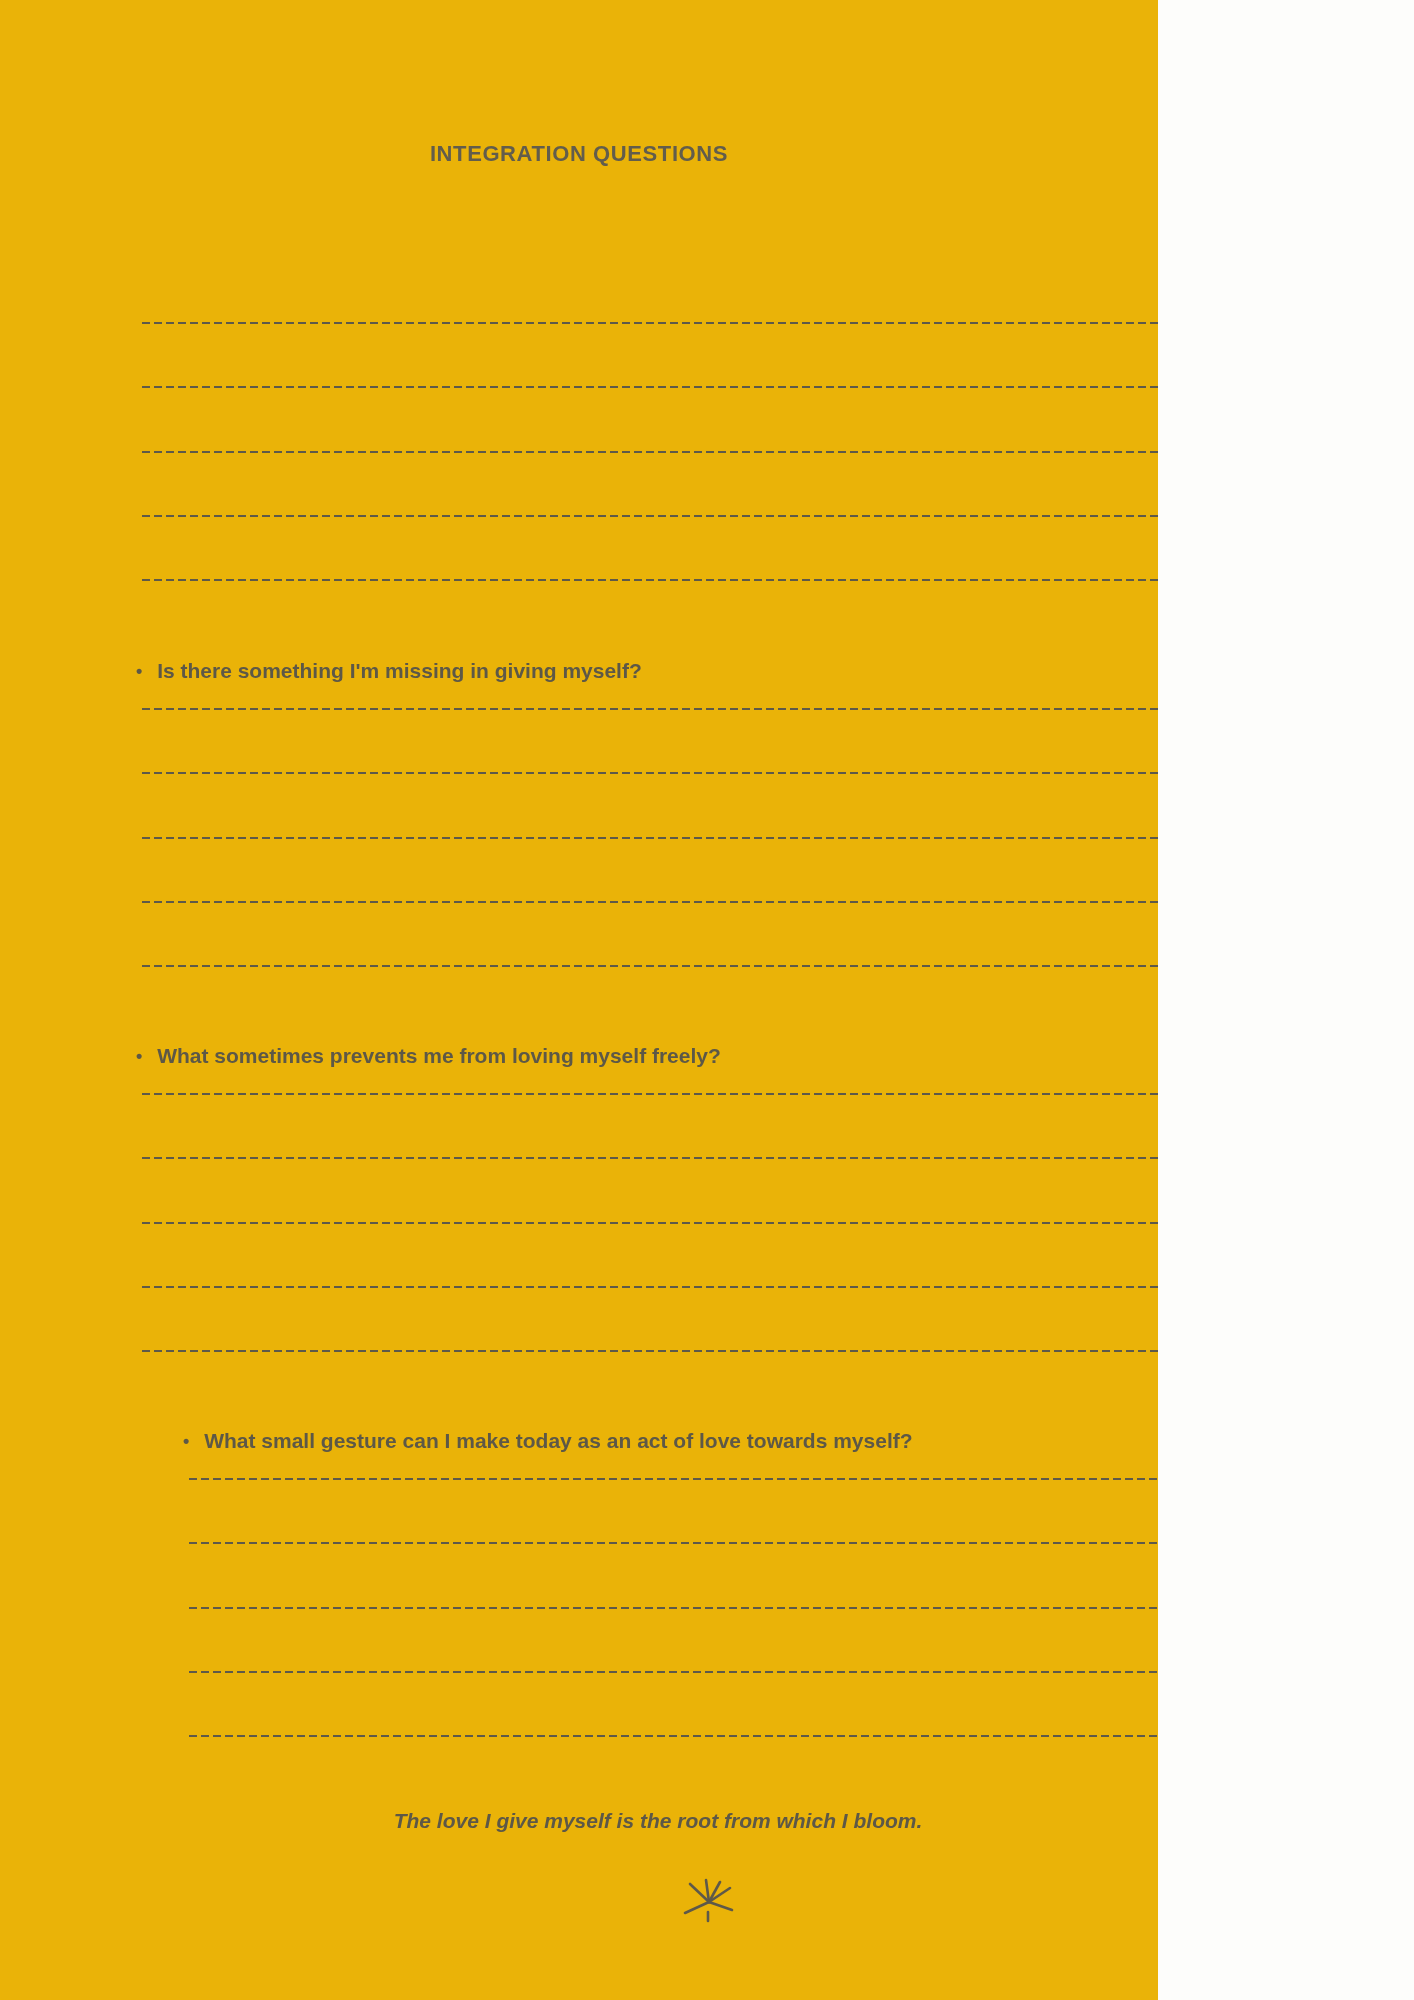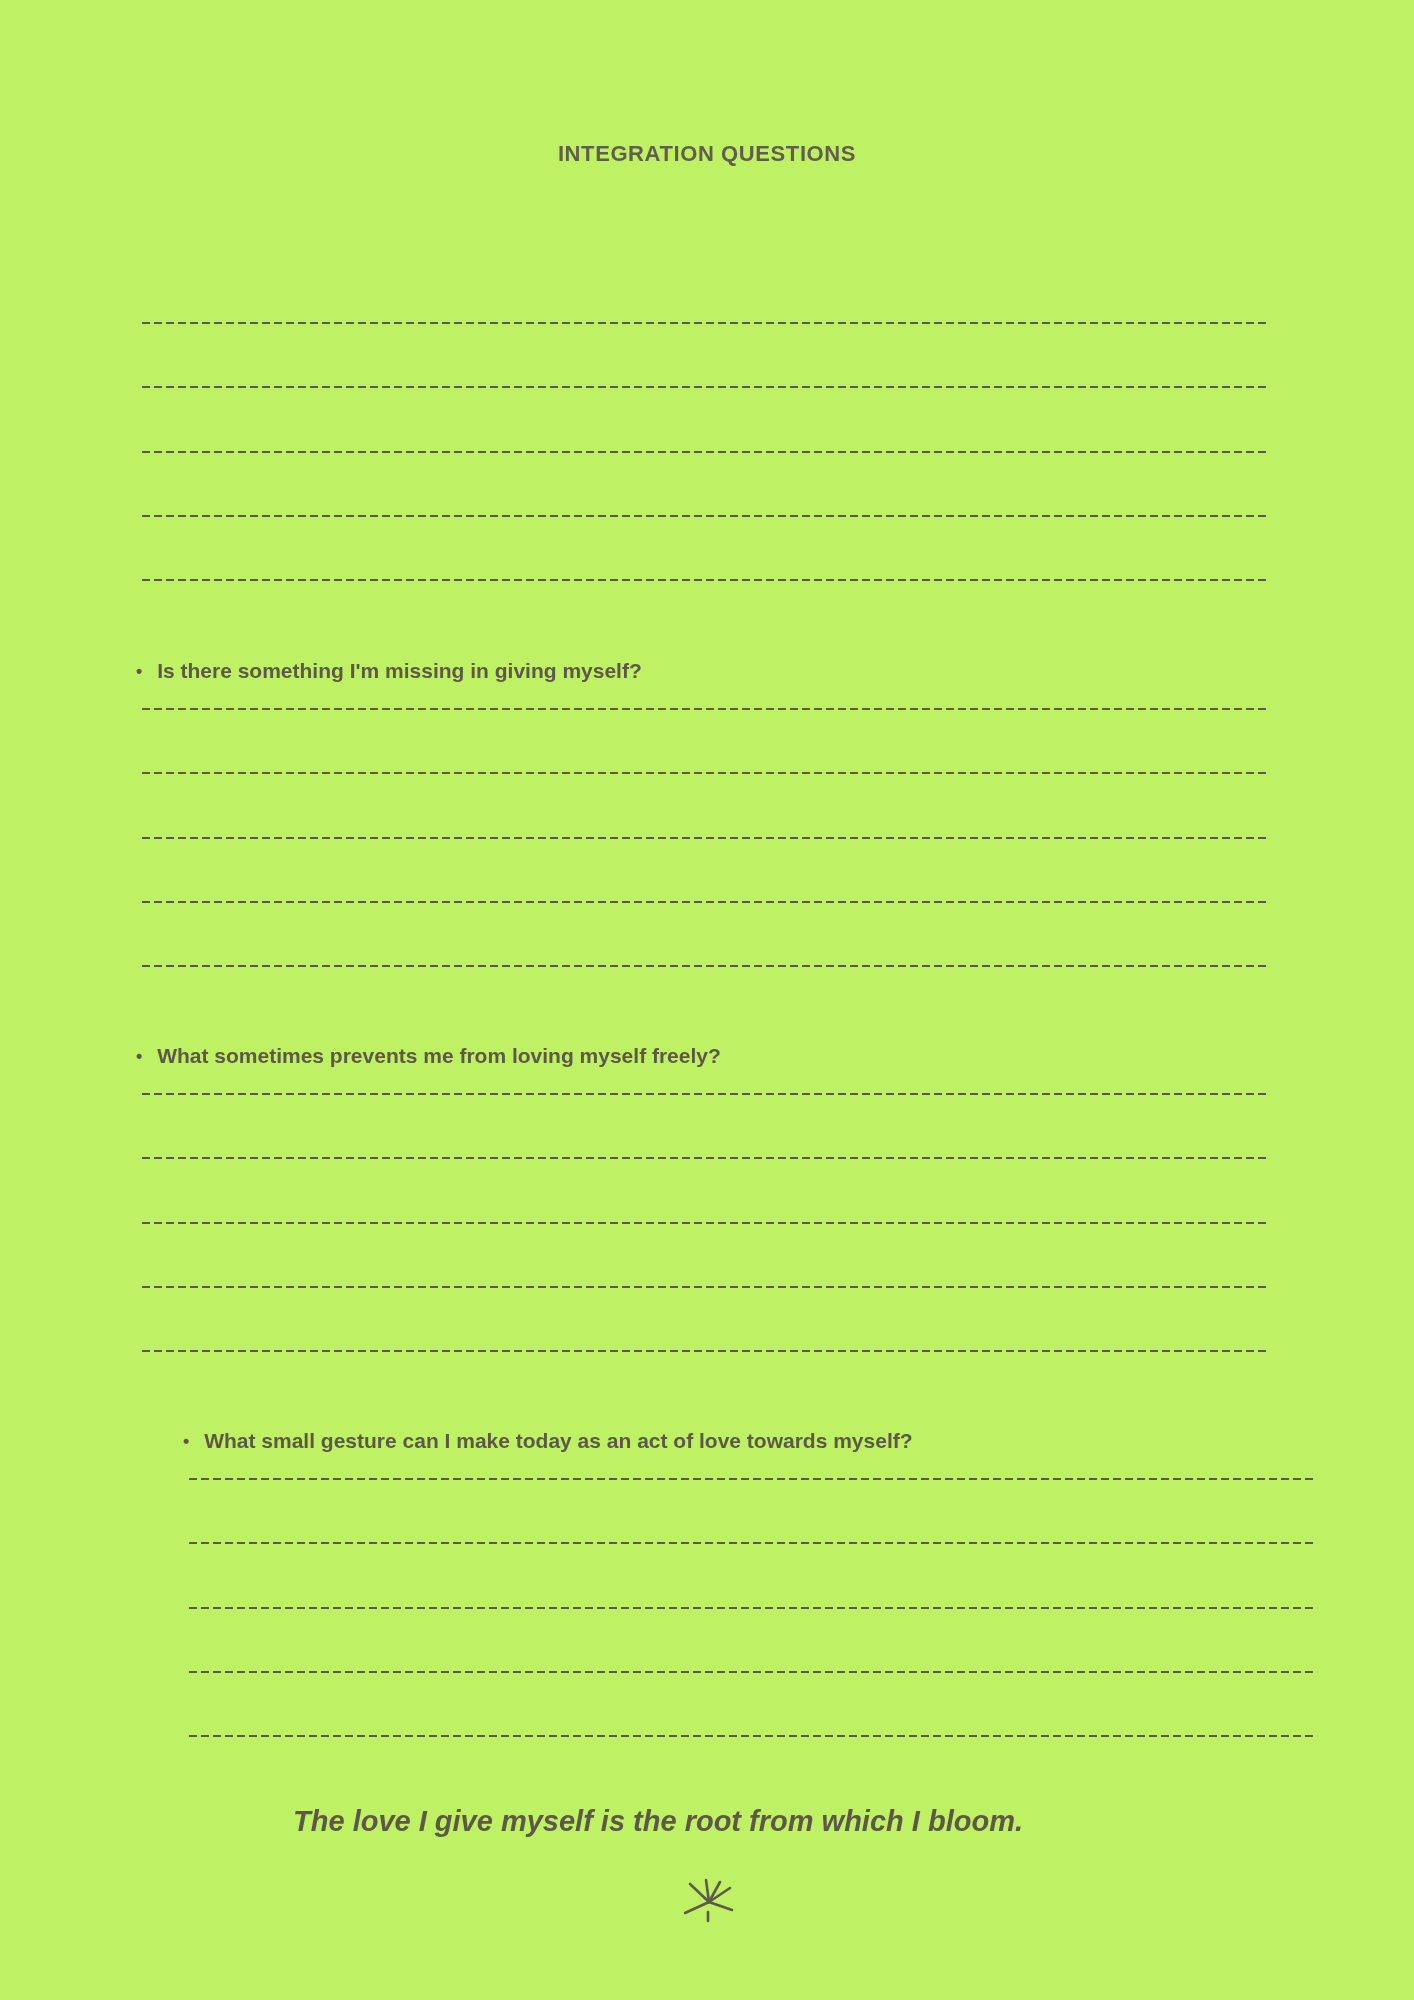--- a/index.html
+++ b/index.html
@@ -2,23 +2,23 @@
 <html><head>
 <meta charset="utf-8">
 <style>
   html, body {
     margin: 0;
     padding: 0;
     background: #fdfdfb;
   }
   .page {
     position: relative;
-    width: 1414px;
+    width: 1158px;
     height: 2000px;
-    background: #bef264;
+    background: #eab308;
     font-family: "Liberation Sans", sans-serif;
     color: #5d5847;
     overflow: hidden;
   }
   .title {
     position: absolute;
     top: 140px;
     left: 0;
     width: 100%;
     margin: 0;
@@ -62,21 +62,21 @@
       #5e5949 0px, #5e5949 8px,
       transparent 8px, transparent 12px
     );
   }
   .quote {
     position: absolute;
     top: 1806px;
     left: 658px;
     transform: translateX(-50%);
     margin: 0;
-    font-size: 29px;
+    font-size: 21px;
     line-height: 30px;
     font-weight: 700;
     font-style: italic;
     white-space: nowrap;
     color: #5d5847;
   }
   .asterisk {
     position: absolute;
     left: 683px;
     top: 1874px;

